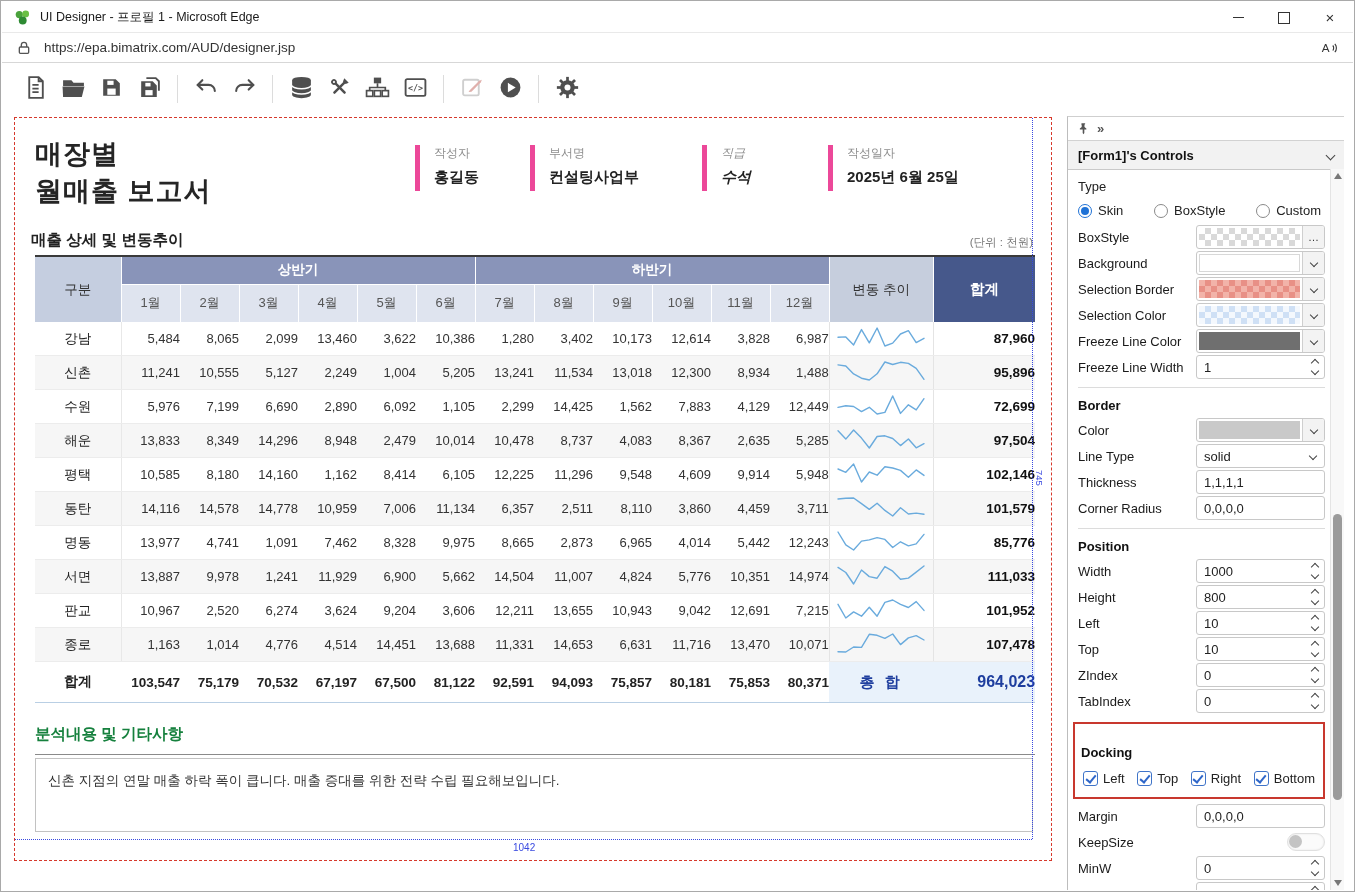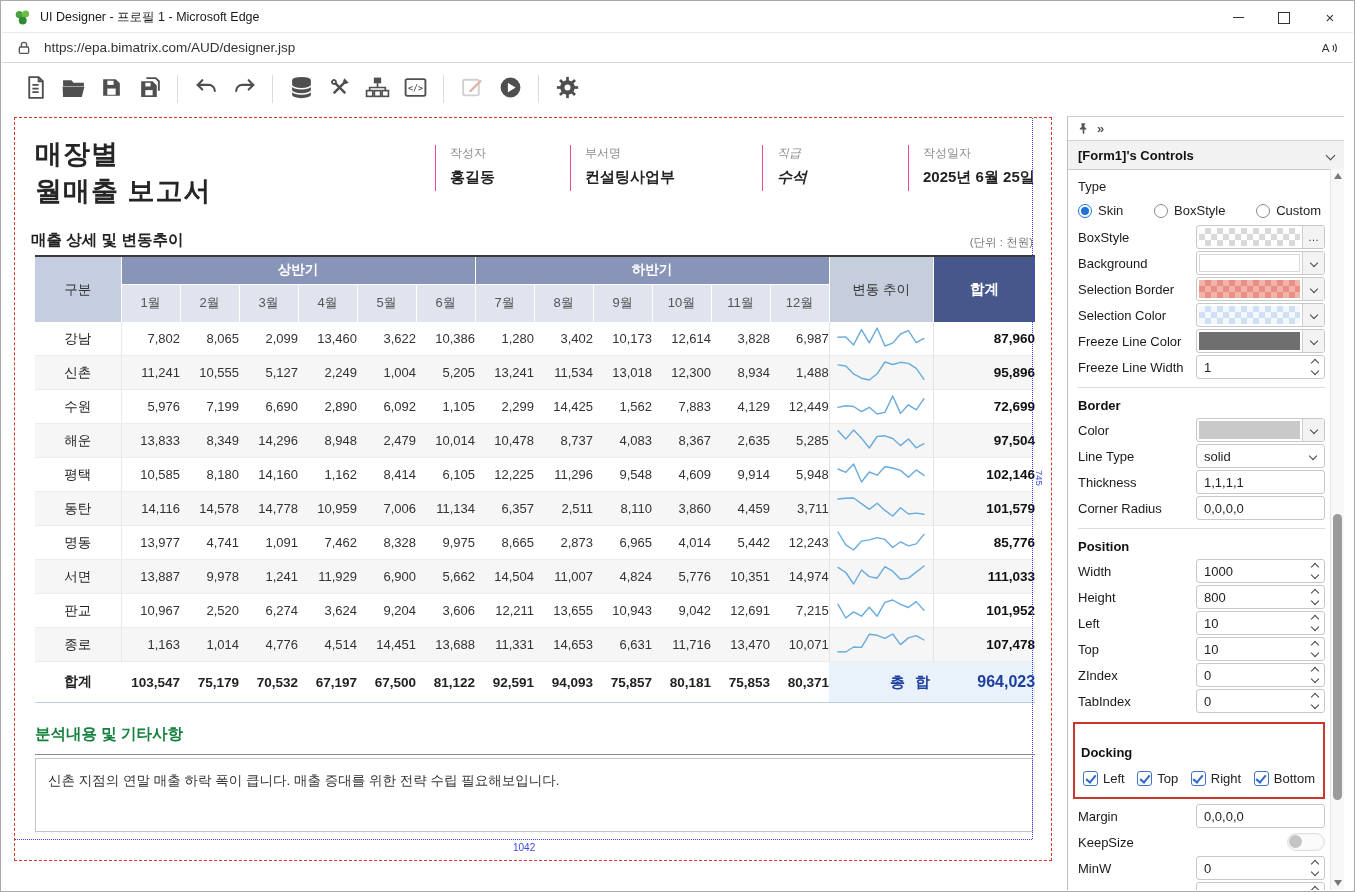--- a/index.html
+++ b/index.html
@@ -30,21 +30,21 @@
            display:flex;align-items:center;padding-left:14px;box-sizing:border-box;}
   .tb-btn{width:38px;height:36px;display:flex;align-items:center;justify-content:center;}
   .tb-btn svg{width:25px;height:25px;}
   .tb-divider{width:1px;height:28px;background:#dcdcdc;margin:0 9px;}
 
   
   .canvas{position:absolute;left:13px;top:116px;width:1038px;height:744px;background:#fff;
           border:1px dashed #d6392c;box-sizing:border-box;}
   .rpt-title{position:absolute;left:20px;top:18px;font-size:27px;font-weight:bold;color:#252525;line-height:37px;letter-spacing:1px;}
   .rpt-meta{position:absolute;left:400px;top:27px;display:flex;height:46px;}
-  .meta-item{border-left:1px solid #ec4899;padding-left:14px;box-sizing:border-box;margin-left:20px;}
+  .meta-item{border-left:5px solid #ec4899;padding-left:14px;box-sizing:border-box;}
   .meta-label{font-size:12px;color:#8c8c8c;margin-bottom:6px;}
   .meta-value{font-size:15px;font-weight:bold;color:#222;}
   .sec-title{position:absolute;left:16px;top:112px;font-size:15.5px;font-weight:bold;color:#222;}
   .unit-note{position:absolute;right:18px;top:117px;font-size:11.5px;color:#777;}
   #table-wrap{position:absolute;left:20px;top:137px;width:1000px;}
   #table-wrap table{border-collapse:collapse;width:1000px;table-layout:fixed;border-top:2px solid #3a3a3a;}
   #table-wrap th,#table-wrap td{padding:0;overflow:hidden;white-space:nowrap;}
   tr.hrow1{height:28px;} tr.hrow2{height:38px;}
   th.gubun{background:#c5cee0;font-size:13.5px;color:#333;font-weight:normal;border-right:1px solid #fff;}
   th.group{background:#8994b9;color:#fff;font-size:13.5px;font-weight:bold;border-right:1px solid #fff;border-bottom:1px solid #fff;}
@@ -53,21 +53,21 @@
   th.totalh{background:#46588b;color:#fff;font-size:14.5px;font-weight:bold;}
   tbody td{height:33px;border-bottom:1px solid #ececec;font-size:13px;color:#333;}
   tbody tr:nth-child(even){background:#f6f6f6;}
   td.name{text-align:center;font-size:13.5px;color:#222;border-right:1px solid #e8e8e8;}
   td.val{text-align:right;padding-right:13px;}
   td.spark{border-left:1px solid #e4e4e4;border-right:1px solid #e4e4e4;text-align:center;}
   td.rowtotal{text-align:right;padding-right:16px;font-weight:bold;font-size:13.5px;color:#111;}
   tfoot td{height:40px;border-top:1.5px solid #5b7aa5;border-bottom:1px solid #b9cfe4;font-weight:bold;font-size:13.5px;color:#222;}
   tfoot td.fname{text-align:center;font-size:14px;}
   tfoot td.fval{text-align:right;padding-right:13px;}
-  tfoot td.gl{background:#e9f2fb;color:#1e3e9e;text-align:right;font-size:15px;letter-spacing:3px;padding-right:10px;}
+  tfoot td.gl{background:#e9f2fb;color:#1e3e9e;text-align:center;font-size:15px;letter-spacing:3px;padding-right:10px;}
   tfoot td.gt{background:#e9f2fb;color:#1e3e9e;text-align:right;font-size:16px;padding-right:16px;}
   .ana-title{position:absolute;left:20px;top:606px;width:1000px;font-size:15.5px;font-weight:bold;color:#15803d;
              border-bottom:1px solid #8a8a8a;padding-bottom:9px;}
   .ana-box{position:absolute;left:20px;top:640px;width:998px;height:74px;border:1px solid #c2c2c2;box-sizing:border-box;
            font-size:13.5px;color:#333;padding:13px 12px;}
   .guide-v{position:absolute;left:1017px;top:0;height:721px;border-left:1px dotted #3a4ae0;}
   .guide-h{position:absolute;left:0;top:721px;width:1017px;border-top:1px dotted #3a4ae0;}
   .guide-label-h{position:absolute;left:1019px;top:352px;color:#3a4ae0;font-size:9.5px;writing-mode:vertical-rl;}
   .guide-label-w{position:absolute;left:498px;top:724px;color:#3a4ae0;font-size:10px;}
 
@@ -351,21 +351,21 @@
               <th class="month">8월</th>
               <th class="month">9월</th>
               <th class="month">10월</th>
               <th class="month">11월</th>
               <th class="month">12월</th>
             </tr>
           </thead>
           <tbody>
             <tr>
               <td class="name">강남</td>
-              <td class="val">7,802</td>
+              <td class="val">5,484</td>
               <td class="val">8,065</td>
               <td class="val">2,099</td>
               <td class="val">13,460</td>
               <td class="val">3,622</td>
               <td class="val">10,386</td>
               <td class="val">1,280</td>
               <td class="val">3,402</td>
               <td class="val">10,173</td>
               <td class="val">12,614</td>
               <td class="val">3,828</td>

